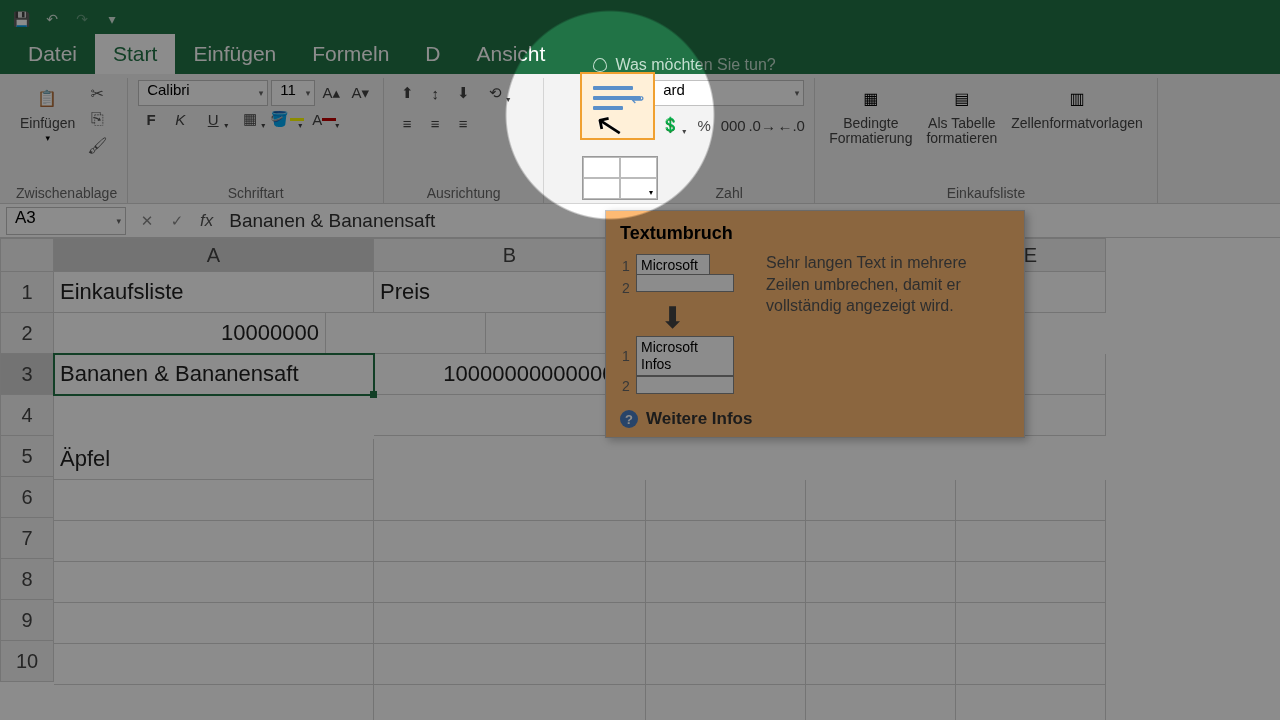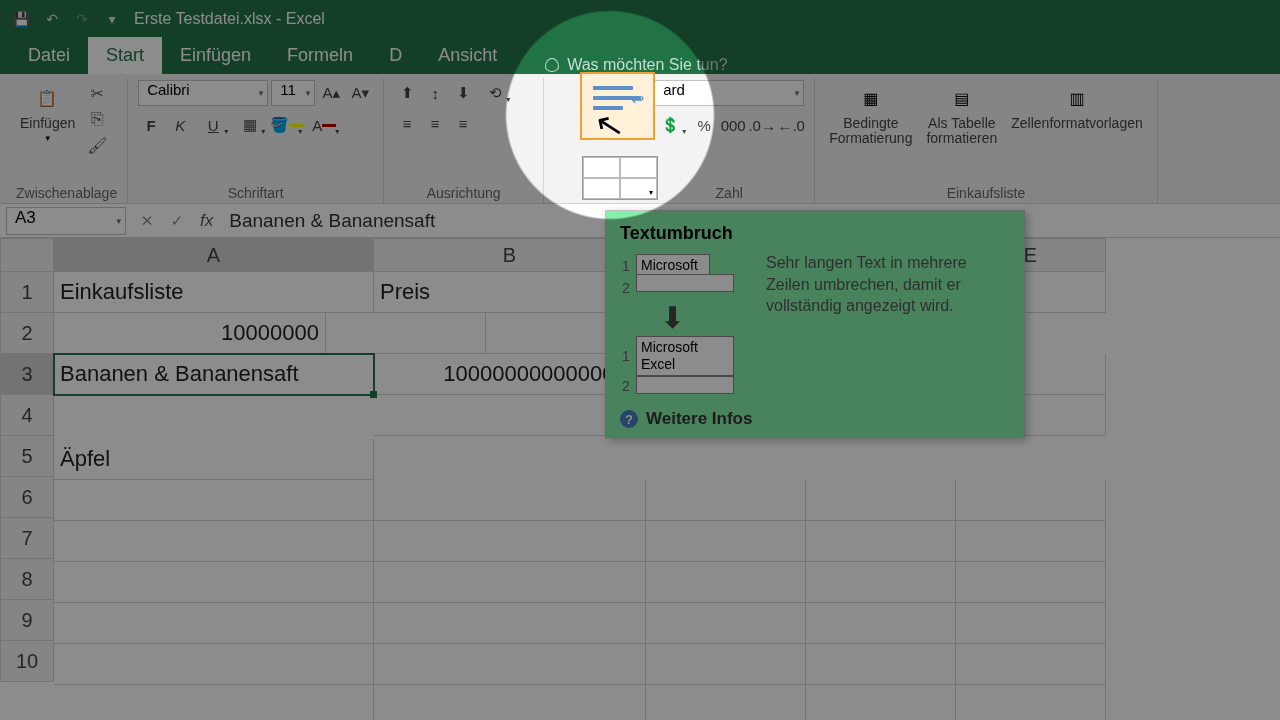--- a/index.html
+++ b/index.html
@@ -6,21 +6,21 @@
 body { width: 1280px; height: 720px; overflow: hidden; background: #fff; position: relative; }
 
 .titlebar { height: 38px; background: #217346; display: flex; align-items: center; color: #fff; }
 .qat { display: flex; align-items: center; gap: 6px; padding: 0 10px; }
 .qat-btn { width: 24px; height: 24px; display: flex; align-items: center; justify-content: center; color: #d8e8de; font-size: 14px; }
 .qat-btn.disabled { opacity: 0.4; }
 .title-center { flex: 1; text-align: center; font-size: 22px; letter-spacing: 1px; }
 .title-right { padding-right: 30px; font-size: 16px; }
 
 .tabs { height: 36px; background: #217346; display: flex; align-items: flex-end; padding-left: 10px; }
-.tab { padding: 8px 18px; color: #fff; font-size: 18px; cursor: pointer; }
+.tab { padding: 8px 18px; color: #fff; font-size: 21px; cursor: pointer; }
 .tab.active { background: #fff; color: #217346; font-weight: 400; }
 .tell-me { margin-left: 30px; color: #c5dfd0; display: flex; align-items: center; gap: 8px; }
 .bulb { width: 14px; height: 14px; border: 1.5px solid #c5dfd0; border-radius: 50% 50% 50% 50% / 60% 60% 40% 40%; }
 
 .ribbon { height: 130px; background: #f3f3f3; border-bottom: 1px solid #d4d4d4; display: flex; padding: 4px 6px 0 6px; }
 .group { border-right: 1px solid #d4d4d4; padding: 2px 10px 0 10px; display: flex; flex-direction: column; }
 .group-body { flex: 1; display: flex; align-items: flex-start; gap: 6px; }
 .group-label { text-align: center; font-size: 14px; color: #666; padding: 4px 0 2px 0; position: relative; }
 
 .big-btn { display: flex; flex-direction: column; align-items: center; gap: 2px; padding: 2px 4px; }
@@ -58,21 +58,21 @@
 .row-headers { display: flex; flex-direction: column; }
 .row-h { width: 54px; height: 41px; background: #f3f3f3; border: 1px solid #d4d4d4; border-top: none; display: flex; align-items: center; justify-content: center; font-size: 20px; color: #444; }
 .row-h.sel { background: #d2d2d2; }
 .cells { position: relative; }
 .cell-row { display: flex; }
 .cell { height: 41px; border-right: 1px solid #d4d4d4; border-bottom: 1px solid #d4d4d4; padding: 0 6px; display: flex; align-items: center; font-size: 22px; color: #222; overflow: hidden; white-space: nowrap; }
 .cell.num { justify-content: flex-end; }
 .cell.selected { outline: 2px solid #217346; outline-offset: -1px; }
 .fill-handle { position: absolute; width: 7px; height: 7px; background: #217346; }
 
-.tooltip-box { position: absolute; left: 605px; top: 210px; width: 420px; background: #86efac; border: 1px solid #c1c1c1; box-shadow: 3px 3px 8px rgba(0,0,0,0.25); padding: 12px 14px 8px 14px; z-index: 5; }
+.tooltip-box { position: absolute; left: 605px; top: 210px; width: 420px; background: #fdba74; border: 1px solid #c1c1c1; box-shadow: 3px 3px 8px rgba(0,0,0,0.25); padding: 12px 14px 8px 14px; z-index: 5; }
 .tooltip-title { font-weight: bold; font-size: 18px; margin-bottom: 8px; }
 .tooltip-body { display: flex; gap: 16px; }
 .tooltip-illus { width: 130px; height: 145px; position: relative; }
 .illus-box { position: absolute; border: 1.5px solid #888; background: #fff; font-size: 14px; padding: 2px 4px; }
 .illus-num { position: absolute; font-size: 14px; color: #666; }
 .illus-arrow { position: absolute; left: 40px; top: 48px; font-size: 30px; color: #444; }
 .tooltip-text { flex: 1; font-size: 16px; color: #555; line-height: 1.35; }
 .tooltip-foot { margin-top: 12px; display: flex; align-items: center; gap: 8px; }
 .help-icon { width: 18px; height: 18px; border-radius: 50%; background: #4a7cbf; color: #fff; font-size: 13px; display: flex; align-items: center; justify-content: center; font-weight: bold; }
 .tooltip-link { font-weight: bold; font-size: 17px; color: #333; }
@@ -92,21 +92,20 @@
 </head>
 <body>
 
 <div class="titlebar">
   <div class="qat">
     <div class="qat-btn">💾</div>
     <div class="qat-btn">↶</div>
     <div class="qat-btn disabled">↷</div>
     <div class="qat-btn">▾</div>
   </div>
-  <div class="title-right">Erste Testdatei.xlsx - Excel</div>
 </div>
 
 <div class="tabs">
   <div class="tab">Datei</div>
   <div class="tab active">Start</div>
   <div class="tab">Einfügen</div>
   <div class="tab">Formeln</div>
   <div class="tab">D</div>
   <div class="tab">Ansicht</div>
   <div class="tell-me">
@@ -126,21 +125,21 @@
       <div class="mini-col">
         <div class="mini-btn">✂</div>
         <div class="mini-btn">⎘</div>
         <div class="mini-btn">🖌</div>
       </div>
     </div>
     <div class="group-label">Zwischenablage</div>
   </div>
 
   <div class="group">
-    <div class="group-body" style="flex-direction:column;gap:6px">
+    <div class="group-body" style="flex-direction:column;gap:0">
       <div class="font-row">
         <div class="font-select name"><span>Calibri</span><span class="dd-arrow">▾</span></div>
         <div class="font-select size"><span>11</span><span class="dd-arrow">▾</span></div>
         <div class="sm-btn">A▴</div>
         <div class="sm-btn">A▾</div>
       </div>
       <div class="font-row">
         <div class="sm-btn" style="font-weight:bold">F</div>
         <div class="sm-btn" style="font-style:italic">K</div>
         <div class="sm-btn split" style="text-decoration:underline">U</div>
@@ -337,21 +336,21 @@
   <div class="tooltip-title">Textumbruch</div>
   <div class="tooltip-body">
     <div class="tooltip-illus">
       <div class="illus-num" style="left:2px;top:6px">1</div>
       <div class="illus-num" style="left:2px;top:28px">2</div>
       <div class="illus-box" style="left:16px;top:2px;width:74px">Microsoft E</div>
       <div class="illus-box" style="left:16px;top:22px;width:98px;height:18px"></div>
       <div class="illus-arrow">⬇</div>
       <div class="illus-num" style="left:2px;top:96px">1</div>
       <div class="illus-num" style="left:2px;top:126px">2</div>
-      <div class="illus-box" style="left:16px;top:84px;width:98px;height:40px;line-height:1.2"><span>Microsoft</span><br><span>Excel</span></div>
+      <div class="illus-box" style="left:16px;top:84px;width:98px;height:40px;line-height:1.2"><span>Microsoft</span><br><span>Infos</span></div>
       <div class="illus-box" style="left:16px;top:124px;width:98px;height:18px"></div>
     </div>
     <div class="tooltip-text">Sehr langen Text in mehrere Zeilen umbrechen, damit er vollständig angezeigt wird.</div>
   </div>
   <div class="tooltip-foot">
     <div class="help-icon">?</div>
     <div class="tooltip-link">Weitere Infos</div>
   </div>
 </div>
 

